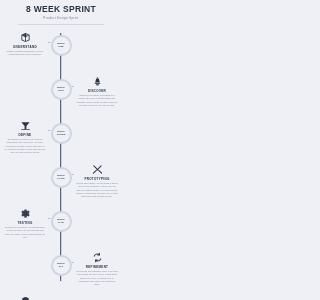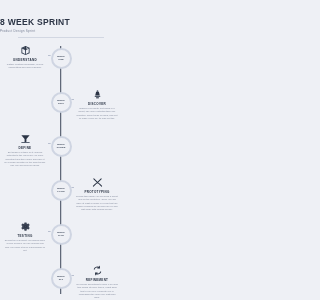--- a/index.html
+++ b/index.html
@@ -5,21 +5,21 @@
   html,body{margin:0;padding:0;}
   body{
     width:122px;height:300px;overflow:hidden;
     background:#eef0f5;
     font-family:"Liberation Sans", sans-serif;
     color:#2b3445;
   }
   .page{position:relative;width:122px;height:300px;box-sizing:border-box;}
 
   
-  .header{padding-top:18px;text-align:left;}
+  .header{padding-top:5px;text-align:center;}
   .title{
     font-size:8.5px;font-weight:bold;letter-spacing:.3px;
     color:#2b3445;line-height:9px;
   }
   .subtitle{
     font-size:3.1px;letter-spacing:.25px;color:#7d8599;
     margin-top:2px;line-height:4px;
   }
   .rule{
     width:86px;height:1px;background:#d2d7e2;margin:3.5px auto 0;

